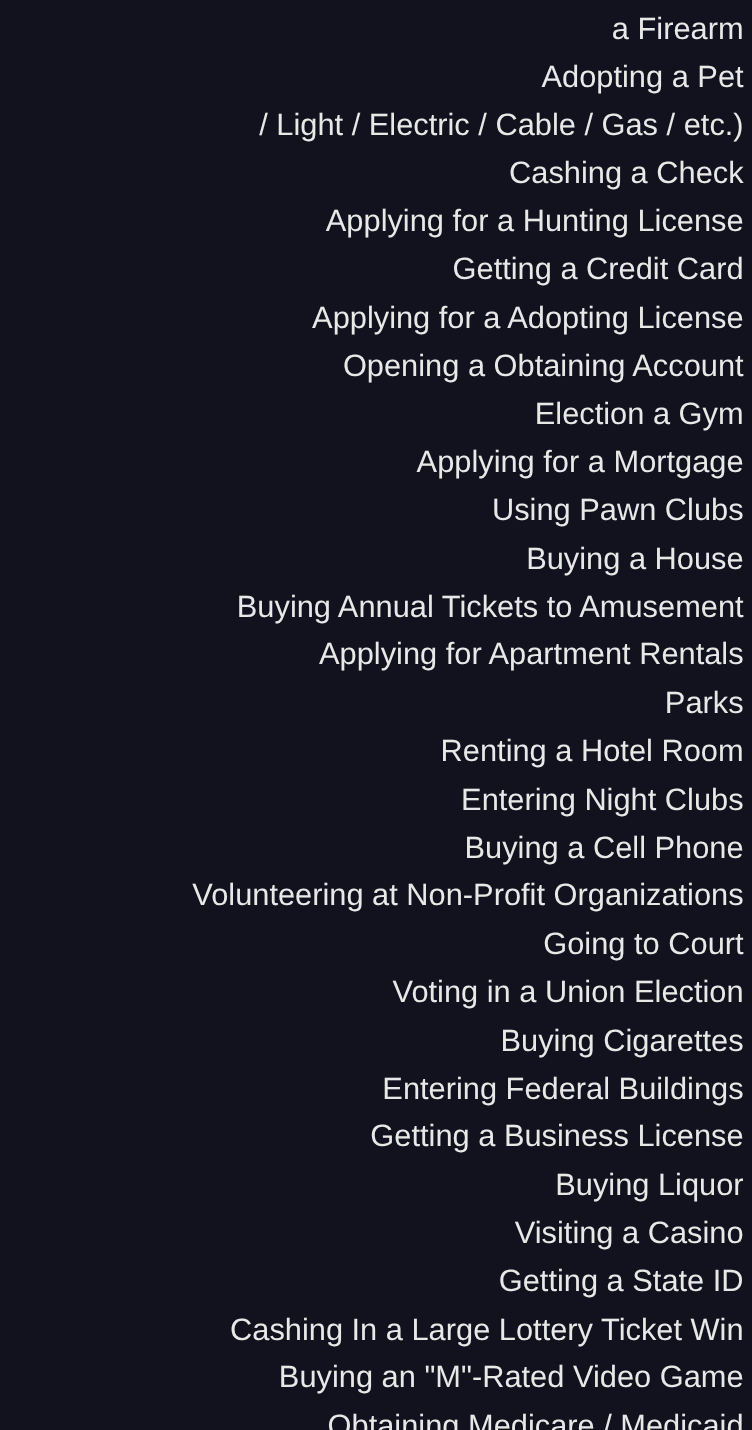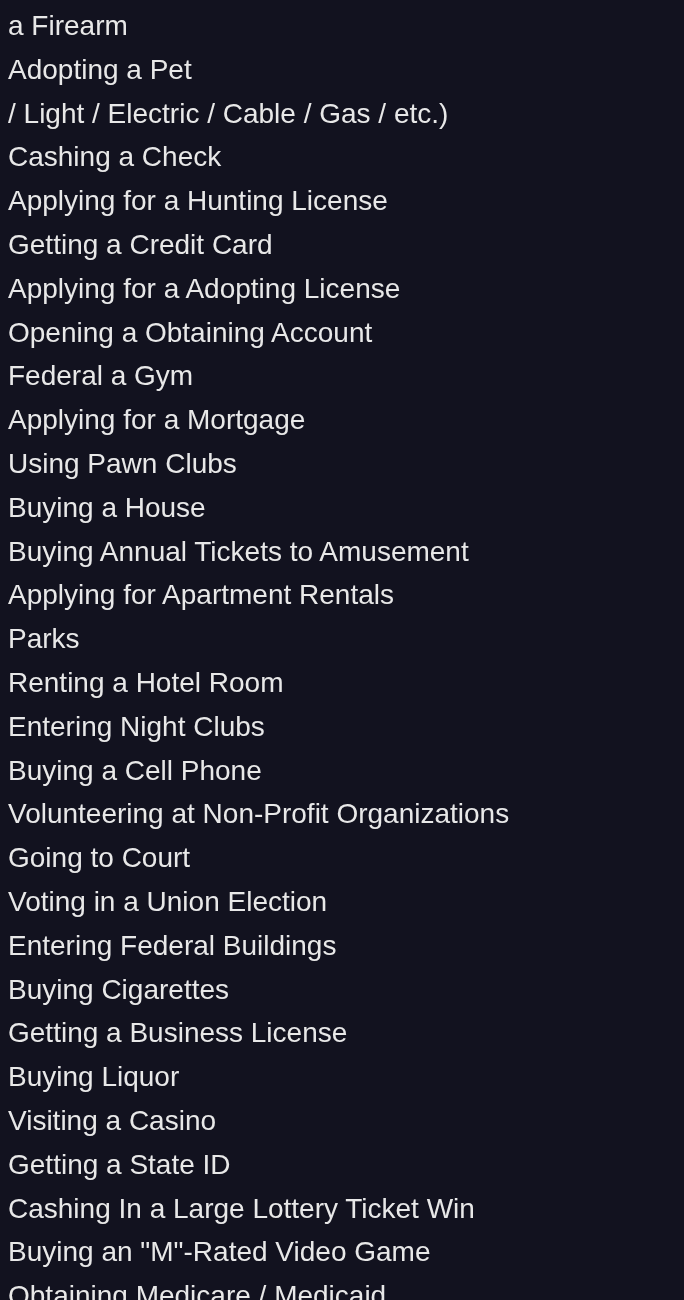--- a/index.html
+++ b/index.html
@@ -17,49 +17,50 @@
       width: 684px;
       min-height: 1300px;
       padding: 0 8px;
     }
     .list-container {
       padding-top: 4px;
     }
     .list-item {
       padding: 3px 0;
       display: block;
+      text-align: right;
     }
   </style>
 </head>
 <body>
 
 <div class="list-container">
     <span class="list-item">a Firearm</span>
     <span class="list-item">Adopting a Pet</span>
     <span class="list-item">/ Light / Electric / Cable / Gas / etc.)</span>
     <span class="list-item">Cashing a Check</span>
     <span class="list-item">Applying for a Hunting License</span>
     <span class="list-item">Getting a Credit Card</span>
     <span class="list-item">Applying for a Adopting License</span>
     <span class="list-item">Opening a Obtaining Account</span>
-    <span class="list-item">Federal a Gym</span>
+    <span class="list-item">Election a Gym</span>
     <span class="list-item">Applying for a Mortgage</span>
     <span class="list-item">Using Pawn Clubs</span>
     <span class="list-item">Buying a House</span>
     <span class="list-item">Buying Annual Tickets to Amusement</span>
     <span class="list-item">Applying for Apartment Rentals</span>
     <span class="list-item">Parks</span>
     <span class="list-item">Renting a Hotel Room</span>
     <span class="list-item">Entering Night Clubs</span>
     <span class="list-item">Buying a Cell Phone</span>
     <span class="list-item">Volunteering at Non-Profit Organizations</span>
     <span class="list-item">Going to Court</span>
     <span class="list-item">Voting in a Union Election</span>
+    <span class="list-item">Buying Cigarettes</span>
     <span class="list-item">Entering Federal Buildings</span>
-    <span class="list-item">Buying Cigarettes</span>
     <span class="list-item">Getting a Business License</span>
     <span class="list-item">Buying Liquor</span>
     <span class="list-item">Visiting a Casino</span>
     <span class="list-item">Getting a State ID</span>
     <span class="list-item">Cashing In a Large Lottery Ticket Win</span>
     <span class="list-item">Buying an "M"-Rated Video Game</span>
     <span class="list-item">Obtaining Medicare / Medicaid</span>
   </div>
 
 </body></html>

